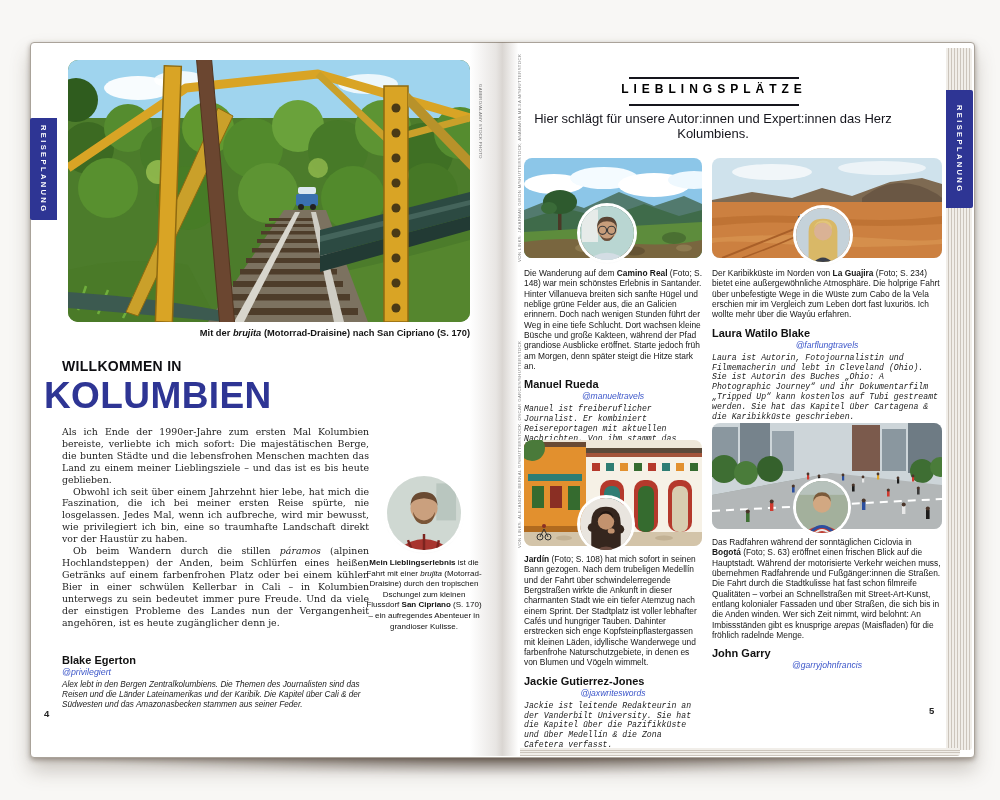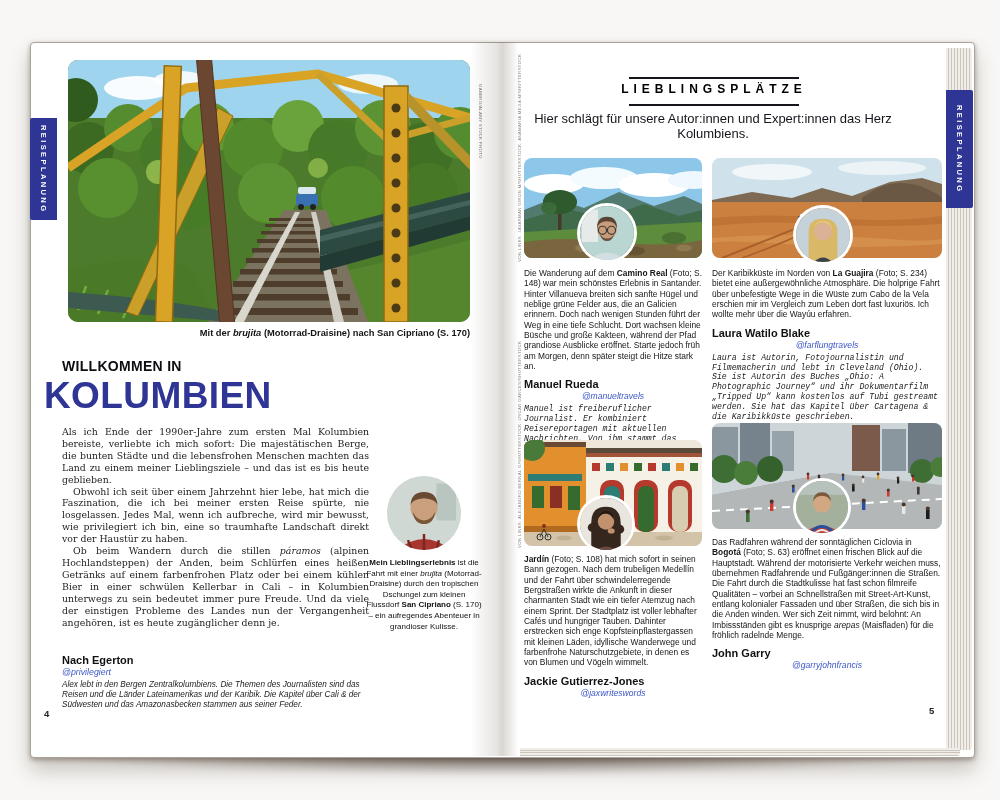--- a/index.html
+++ b/index.html
@@ -195,21 +195,21 @@
         <path d="M17,52 L21,62 M30,47 L30,62 M42,52 L40,62" stroke="#7c241f" stroke-width="2" fill="none"></path>
         <circle cx="30" cy="26" r="11" fill="#caa07e"></circle>
         <path d="M19,25 Q19,13 30,13 Q41,13 41,25 Q41,19 30,18 Q19,19 19,25 Z" fill="#6a4a32"></path>
         <path d="M21,29 Q22,39 30,39 Q38,39 39,29 Q36,36 30,36 Q24,36 21,29 Z" fill="#7a5638"></path>
       </svg>
     </div>
     <div class="mini-text"><span class="rb">Mein Lieblingserlebnis</span><span> ist die Fahrt mit einer </span><span class="ri">brujita</span><span> (Motorrad-Draisine) durch den tropischen Dschungel zum kleinen Flussdorf </span><span class="rb">San Cipriano</span><span> (S. 170) – ein aufregendes Abenteuer in grandioser Kulisse.</span></div>
   </div>
 
   <div class="abs author-block">
-    <div class="author-name">Nach Egerton</div>
+    <div class="author-name">Blake Egerton</div>
     <div class="author-handle">@privilegiert</div>
     <div class="author-bio">Alex lebt in den Bergen Zentralkolumbiens. Die Themen des Journalisten sind das Reisen und die Länder Lateinamerikas und der Karibik. Die Kapitel über Cali &amp; der Südwesten und das Amazonasbecken stammen aus seiner Feder.</div>
   </div>
   <div class="abs pagenum pn-left">4</div>
 
   <div class="abs rp-rule r1"></div>
   <div class="abs rp-title">LIEBLINGSPLÄTZE</div>
   <div class="abs rp-rule r2"></div>
   <div class="abs rp-intro">Hier schlägt für unsere Autor:innen und Expert:innen das Herz Kolumbiens.</div>
 
@@ -349,20 +349,21 @@
           <circle cx="30" cy="27" r="9.5" fill="#c2926e"></circle>
           <path d="M21,24 Q23,15 30,15 Q38,15 39,25 Q35,18 30,18 Q24,18 21,24 Z" fill="#241812"></path>
           <path d="M17,62 Q30,50 43,62 Z" fill="#6b4a3f"></path>
           <ellipse cx="36" cy="38" rx="4" ry="3" fill="#c2926e"></ellipse>
         </svg>
       </div>
     </div>
     <div class="entry-text"><span class="rb">Jardín</span><span> (Foto; S. 108) hat mich sofort in seinen Bann gezogen. Nach dem trubeligen Medellín und der Fahrt über schwindelerregende Bergstraßen wirkte die Ankunft in dieser charmanten Stadt wie ein tiefer Atemzug nach einem Sprint. Der Stadtplatz ist voller lebhafter Cafés und hungriger Tauben. Dahinter erstrecken sich enge Kopfsteinpflastergassen mit kleinen Läden, idyllische Wanderwege und farbenfrohe Naturschutzgebiete, in denen es von Blumen und Vögeln wimmelt.</span></div>
     <div class="entry-name">Jackie Gutierrez-Jones</div>
     <div class="entry-handle">@jaxwriteswords</div>
+    <div class="entry-bio">Jackie ist leitende Redakteurin an der Vanderbilt University. Sie hat die Kapitel über die Pazifikküste und über Medellín &amp; die Zona Cafetera verfasst.</div>
   </div>
 
   <div class="entry e4 row2">
     <div class="photo-wrap">
       <div class="photo-img">
         <svg viewBox="0 0 230 106" preserveAspectRatio="none">
           <rect width="230" height="106" fill="#cdd5d9"></rect>
           <rect x="0" y="4" width="26" height="44" fill="#8a979f"></rect>
             <rect x="28" y="0" width="30" height="50" fill="#76838c"></rect>
           <rect x="60" y="8" width="22" height="40" fill="#97a3ab"></rect>

